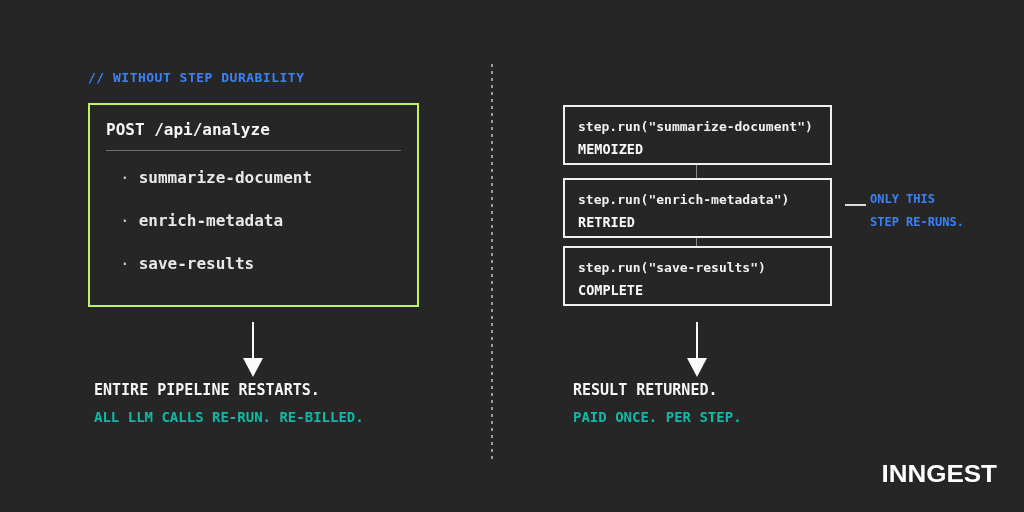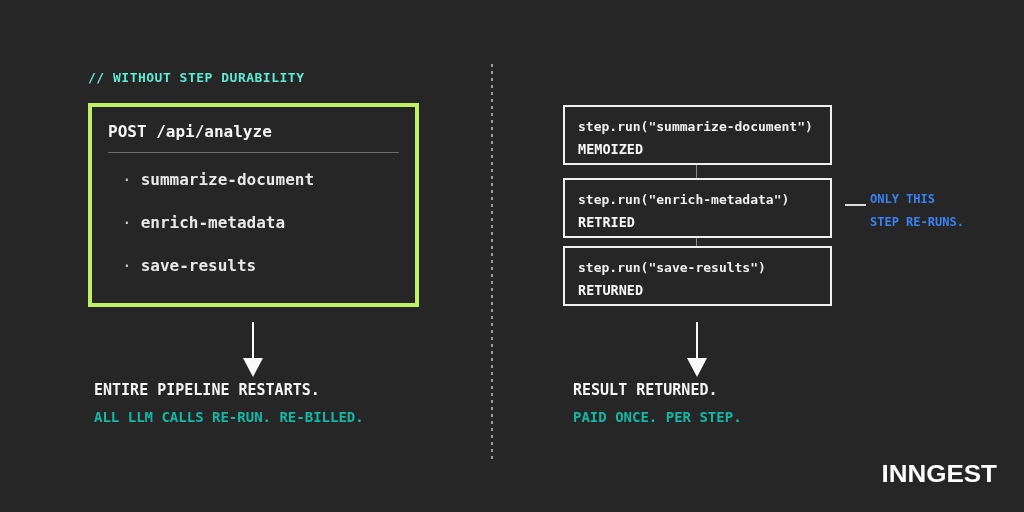--- a/index.html
+++ b/index.html
@@ -11,29 +11,29 @@
     background: #262626;
     overflow: hidden;
     font-family: "DejaVu Sans Mono", "Liberation Mono", monospace;
     color: #f2f2f2;
   }
   .abs { position: absolute; }
   .section-header {
     font-size: 13px;
     font-weight: bold;
     letter-spacing: 0.5px;
-    color: #5eead4;
+    color: #3b82f6;
     line-height: 14px;
     white-space: nowrap;
   }
   
   .request-card {
     left: 88px; top: 103px;
     width: 331px; height: 204px;
-    border: 4px solid #bef264;
+    border: 2px solid #bef264;
     padding: 16px 16px 0 16px;
     background: transparent;
   }
   .card-title {
     font-size: 16px;
     font-weight: bold;
     color: #f5f5f5;
     line-height: 18px;
     white-space: nowrap;
   }
@@ -180,21 +180,21 @@
 
   <div class="abs step-box" style="top:178px;">
     <div class="code-line">step.run("enrich-metadata")</div>
     <div class="status-line">RETRIED</div>
   </div>
 
   <div class="abs box-connector" style="top:238px; height:8px;"></div>
 
   <div class="abs step-box" style="top:246px;">
     <div class="code-line">step.run("save-results")</div>
-    <div class="status-line">RETURNED</div>
+    <div class="status-line">COMPLETE</div>
   </div>
 
   <div class="abs annotation-dash"></div>
   <div class="abs annotation-text">
     <div>ONLY THIS</div>
     <div>STEP RE-RUNS.</div>
   </div>
 
   <div class="abs down-arrow" style="left:687px; top:322px;">
     <div class="stem"></div>

